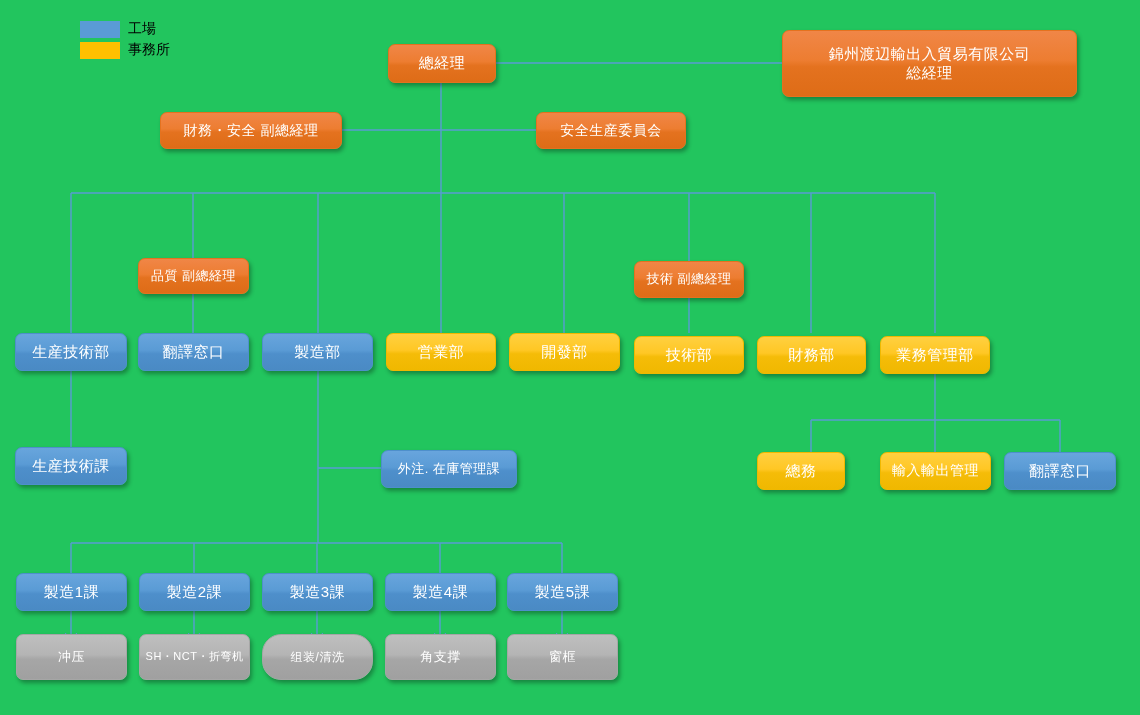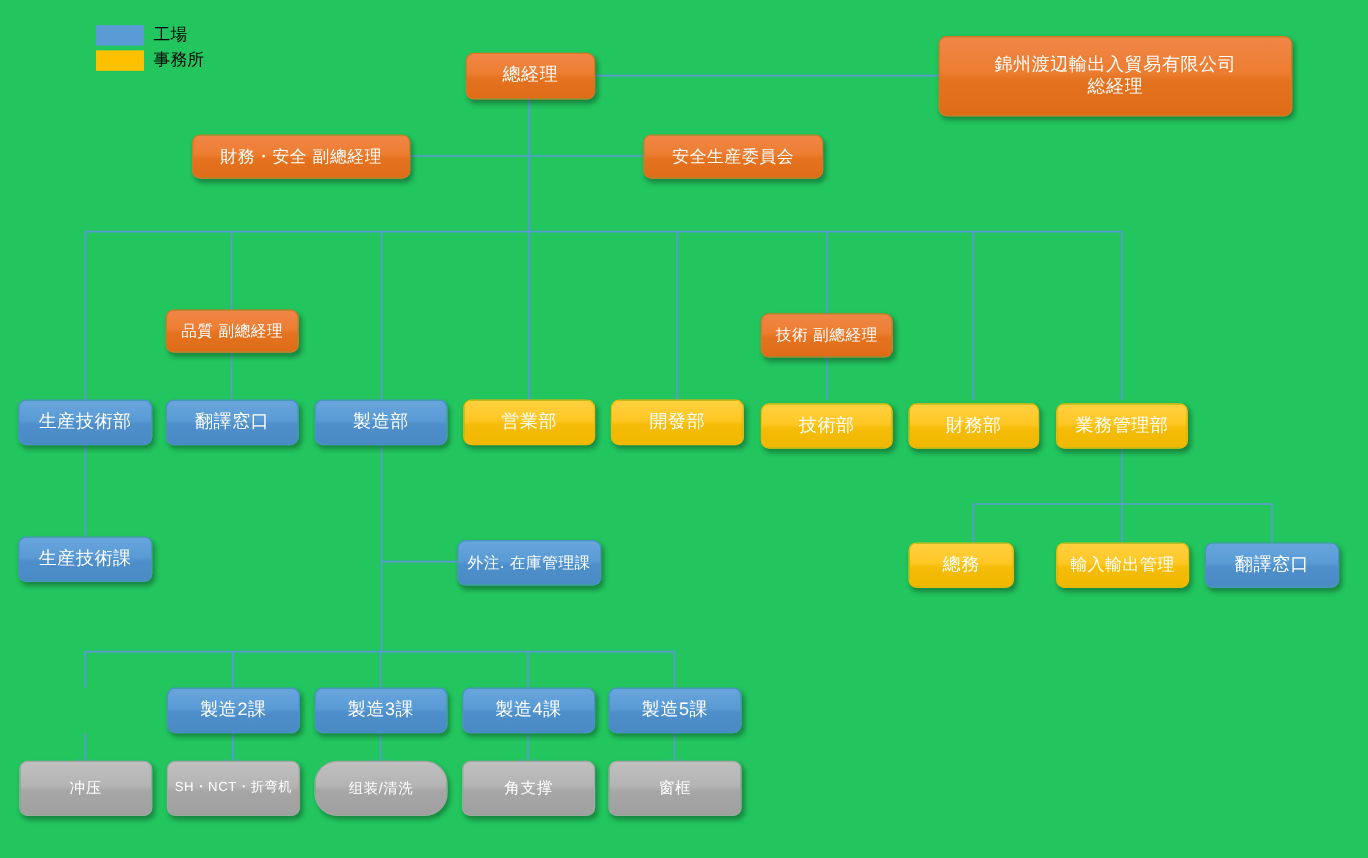--- a/index.html
+++ b/index.html
@@ -167,28 +167,29 @@
   <div class="node yellow" style="left:509px; top:333px; width:111px; height:38px; font-size:15px;">開發部</div>
 
   <div class="node yellow" style="left:634px; top:336px; width:110px; height:38px; font-size:15px;">技術部</div>
 
   <div class="node yellow" style="left:757px; top:336px; width:109px; height:38px; font-size:15px;">財務部</div>
 
   <div class="node yellow" style="left:880px; top:336px; width:110px; height:38px; font-size:15px;">業務管理部</div>
 
   <div class="node blue" style="left:15px; top:447px; width:112px; height:38px; font-size:15px;">生産技術課</div>
 
-  <div class="node blue" style="left:381px; top:450px; width:120px; height:38px; font-size:13px;">外注. 在庫管理課</div>
+  <div class="node blue" style="left:381px; top:450px; width:136px; height:38px; font-size:13px;">外注. 在庫管理課</div>
 
   <div class="node yellow" style="left:757px; top:452px; width:88px; height:38px; font-size:15px;">總務</div>
 
   <div class="node yellow" style="left:880px; top:452px; width:111px; height:38px; font-size:14px;">輸入輸出管理</div>
 
   <div class="node blue" style="left:1004px; top:452px; width:112px; height:38px; font-size:15px;">翻譯窓口</div>
 
+  <div class="node blue" style="left:16px; top:573px; width:111px; height:38px; font-size:15px;">製造1課</div>
 
   <div class="node blue" style="left:139px; top:573px; width:111px; height:38px; font-size:15px;">製造2課</div>
 
   <div class="node blue" style="left:262px; top:573px; width:111px; height:38px; font-size:15px;">製造3課</div>
 
   <div class="node blue" style="left:385px; top:573px; width:111px; height:38px; font-size:15px;">製造4課</div>
 
   <div class="node blue" style="left:507px; top:573px; width:111px; height:38px; font-size:15px;">製造5課</div>
 
   <div class="node gray" style="left:16px; top:634px; width:111px; height:46px; font-size:13px;">冲压</div>

